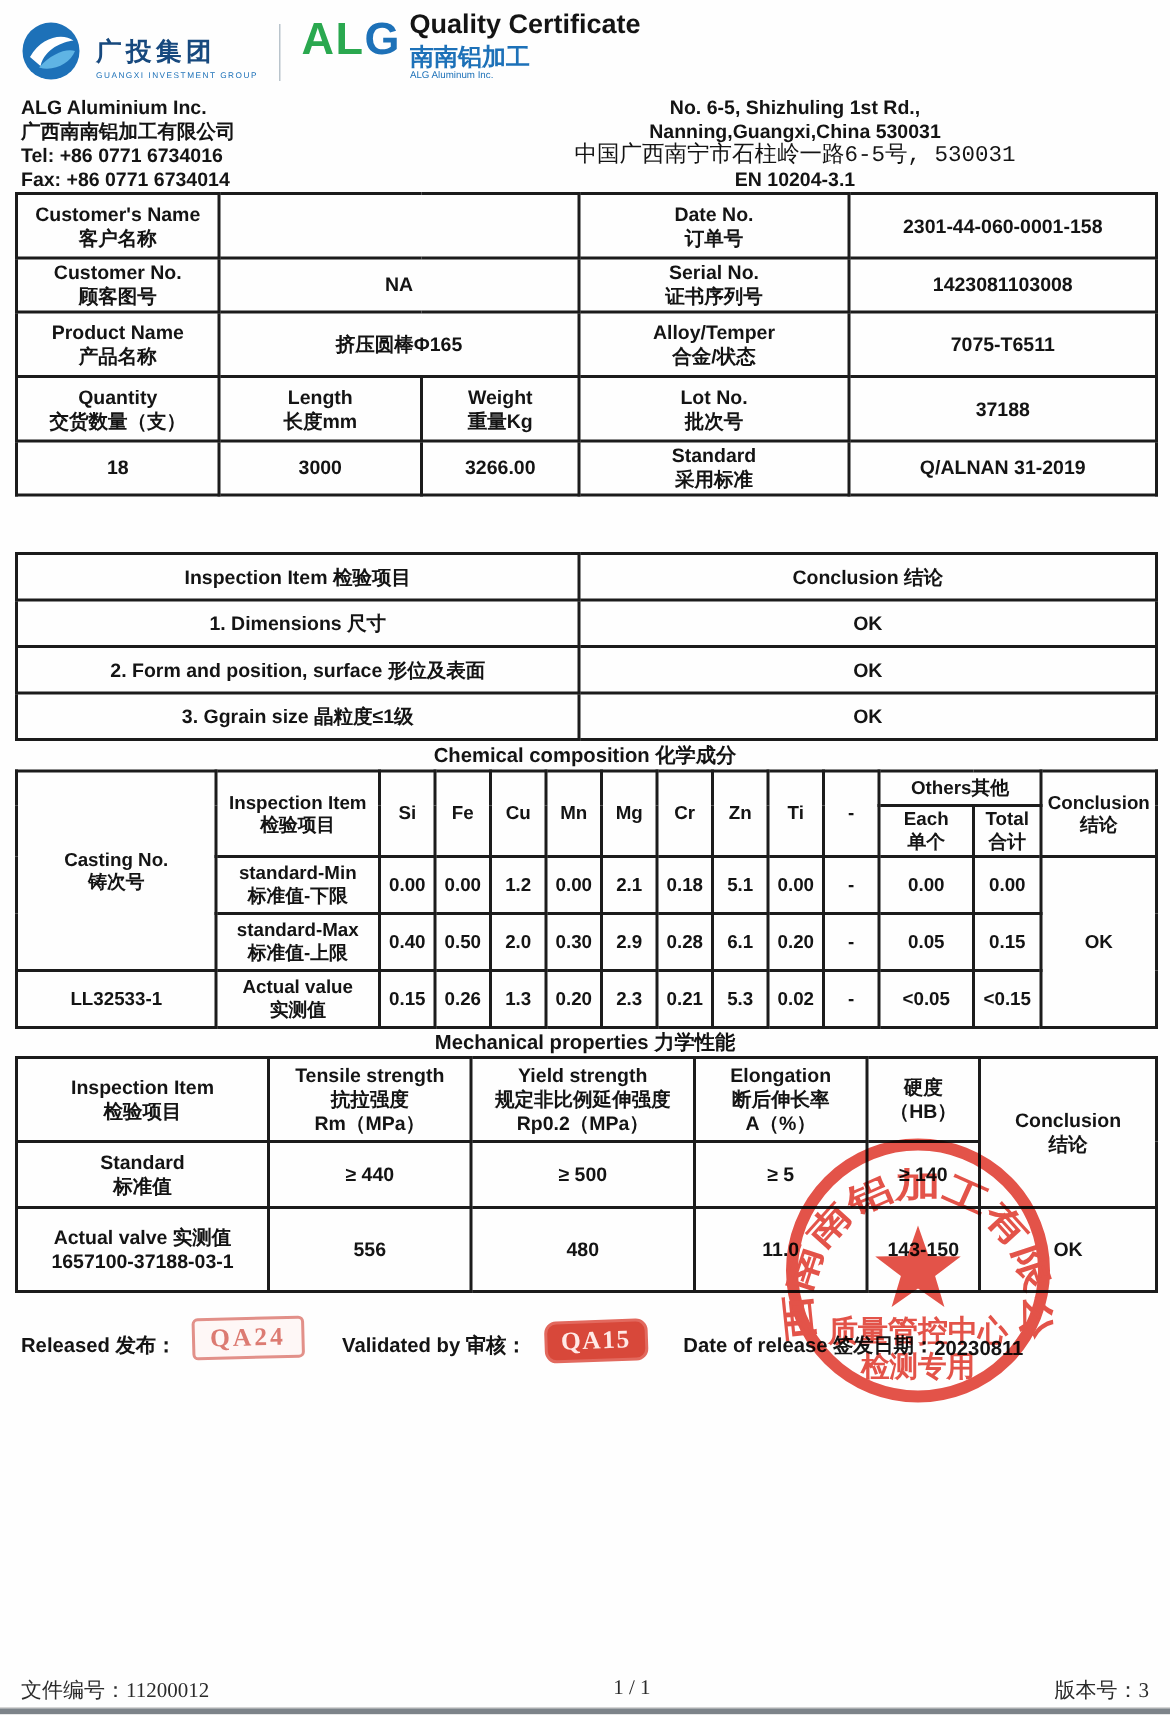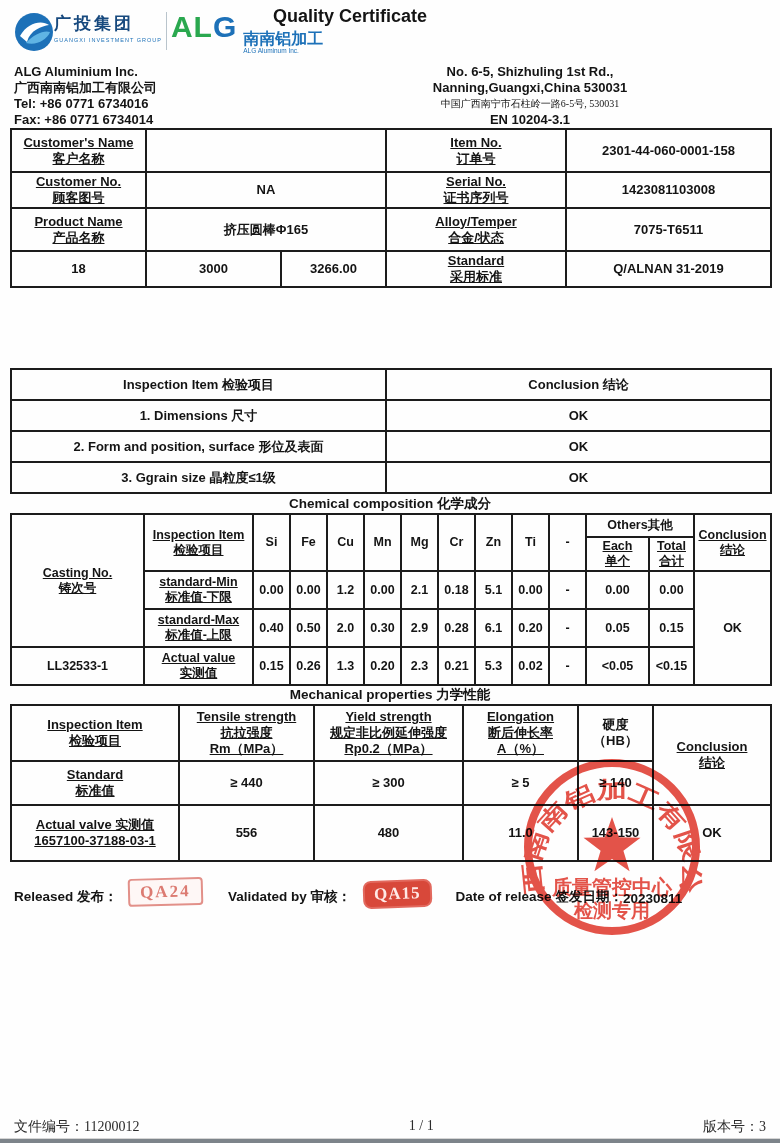--- a/index.html
+++ b/index.html
@@ -1,43 +1,43 @@
 <!DOCTYPE html>
 <html><head>
 <meta charset="utf-8">
 <style>
   * { box-sizing: border-box; }
   body { margin:0; background:#e8e8e8; font-family:"Liberation Sans", sans-serif; }
   .page { position:relative; width:780px; height:1143px; background:#fefefe; margin:0 auto; overflow:hidden; color:#141414; }
 
   
-  .brand { position:absolute; left:14px; top:12px; display:flex; align-items:flex-start; gap:0; }
+  .brand { position:absolute; left:14px; top:12px; display:flex; align-items:flex-end; gap:10px; }
   .brand .circ { width:40px; height:40px; }
   .gi-txt .cnname { font-weight:bold; font-size:17px; color:#17497e; letter-spacing:3px; font-family:"Liberation Serif", serif; }
   .gi-txt .enname { font-size:5.5px; color:#1d71b8; letter-spacing:1px; margin-top:2px; }
   .brand .divider { width:1px; height:38px; background:#b9c4cc; margin:0 4px; }
   .alg-block { display:flex; align-items:flex-start; gap:6px; }
   .alg-word { font-size:30px; font-weight:bold; line-height:30px; letter-spacing:1px; }
   .alg-word .al { color:#2aa84f; } .alg-word .g { color:#1d71b8; }
   .alg-sub .cnname { color:#1d71b8; font-weight:bold; font-size:16px; line-height:17px;margin-top:18px; }
   .alg-sub .enname { color:#1d71b8; font-size:6.5px; }
 
   .titlebox { position:absolute; left:215px; top:6px; width:270px; text-align:center; }
   .title-en { font-size:18px; font-weight:bold; }
   .title-cn { font-size:21px; font-weight:bold; margin-top:3px; letter-spacing:2px; }
 
   .company { position:absolute; left:14px; top:64px; font-size:13px; font-weight:bold; line-height:16px; }
   .address { position:absolute; left:330px; top:64px; width:400px; text-align:center; font-size:13px; font-weight:bold; line-height:16px; }
-  .address .serif-line { font-weight:normal; font-family:Liberation Serif, serif; font-size:10px; }
+  .address .serif-line { font-weight:normal; font-family:Liberation Mono, monospace; font-size:15px; }
 
   
   table { border-collapse:collapse; table-layout:fixed; }
   .tbl { position:absolute; left:10px; width:760px; }
   .tbl td { border:2px solid #1c1c1c; padding:1px 3px; text-align:center; vertical-align:middle; font-weight:bold; font-size:13px; line-height:16px; overflow:hidden; }
-  .tbl .ln { display:block;text-decoration:underline; }
+  .tbl .ln { display:block; }
   .left-pad { text-align:left; padding-left:24px; }
 
   .sect { position:absolute; left:0; width:780px; text-align:center; font-size:13.5px; font-weight:bold; }
 
   .tbl-chem td { font-size:12.5px; line-height:15px; padding:1px 1px; }
   .tbl-mech td { font-size:13px; line-height:16px; }
 
   
   .signoff { position:absolute; left:14px; top:866px; width:752px; height:40px; display:flex; align-items:flex-end; font-size:13.5px; font-weight:bold; }
   .qa-outline { display:inline-block; margin:0 26px 0 10px; padding:2px 10px; border:2.5px solid #e29089; color:#dc7b72; border-radius:4px; font-family:"Liberation Serif", serif; font-size:17px; letter-spacing:2px; transform:rotate(-1.5deg); background:rgba(255,235,233,.35); }
@@ -101,21 +101,21 @@
         <col style="width:205px">
       </colgroup>
     <tbody>
         <tr style="height:43px">
       <td>
             <span class="ln">Customer's Name</span>
             <span class="ln">客户名称</span>
           </td>
       <td colspan="2"></td>
       <td>
-            <span class="ln">Item No.</span>
+            <span class="ln">Date No.</span>
             <span class="ln">订单号</span>
           </td>
       <td>2301-44-060-0001-158</td>
     </tr>
     <tr style="height:29px">
       <td>
             <span class="ln">Customer No.</span>
             <span class="ln">顾客图号</span>
           </td>
       <td colspan="2">NA</td>
@@ -129,20 +129,39 @@
       <td>
             <span class="ln">Product Name</span>
             <span class="ln">产品名称</span>
           </td>
       <td colspan="2">挤压圆棒Φ165</td>
       <td>
             <span class="ln">Alloy/Temper</span>
             <span class="ln">合金/状态</span>
           </td>
       <td>7075-T6511</td>
+    </tr>
+    <tr style="height:43px">
+      <td>
+            <span class="ln">Quantity</span>
+            <span class="ln">交货数量（支）</span>
+          </td>
+      <td>
+            <span class="ln">Length</span>
+            <span class="ln">长度mm</span>
+          </td>
+      <td>
+            <span class="ln">Weight</span>
+            <span class="ln">重量Kg</span>
+          </td>
+      <td>
+            <span class="ln">Lot No.</span>
+            <span class="ln">批次号</span>
+          </td>
+      <td>37188</td>
     </tr>
     <tr style="height:33px">
       <td>18</td>
       <td>3000</td>
       <td>3266.00</td>
       <td>
             <span class="ln">Standard</span>
             <span class="ln">采用标准</span>
           </td>
       <td>Q/ALNAN 31-2019</td>
@@ -320,21 +339,21 @@
             <span class="ln">Conclusion</span>
             <span class="ln">结论</span>
           </td>
     </tr>
     <tr style="height:44px">
       <td>
             <span class="ln">Standard</span>
             <span class="ln">标准值</span>
           </td>
       <td>≥ 440</td>
-      <td>≥ 300</td>
+      <td>≥ 500</td>
       <td>≥ 5</td>
       <td>≥ 140</td>
     </tr>
     <tr style="height:56px">
       <td>
             <span class="ln">Actual valve 实测值</span>
             <span class="ln">1657100-37188-03-1</span>
           </td>
       <td>556</td>
       <td>480</td>

